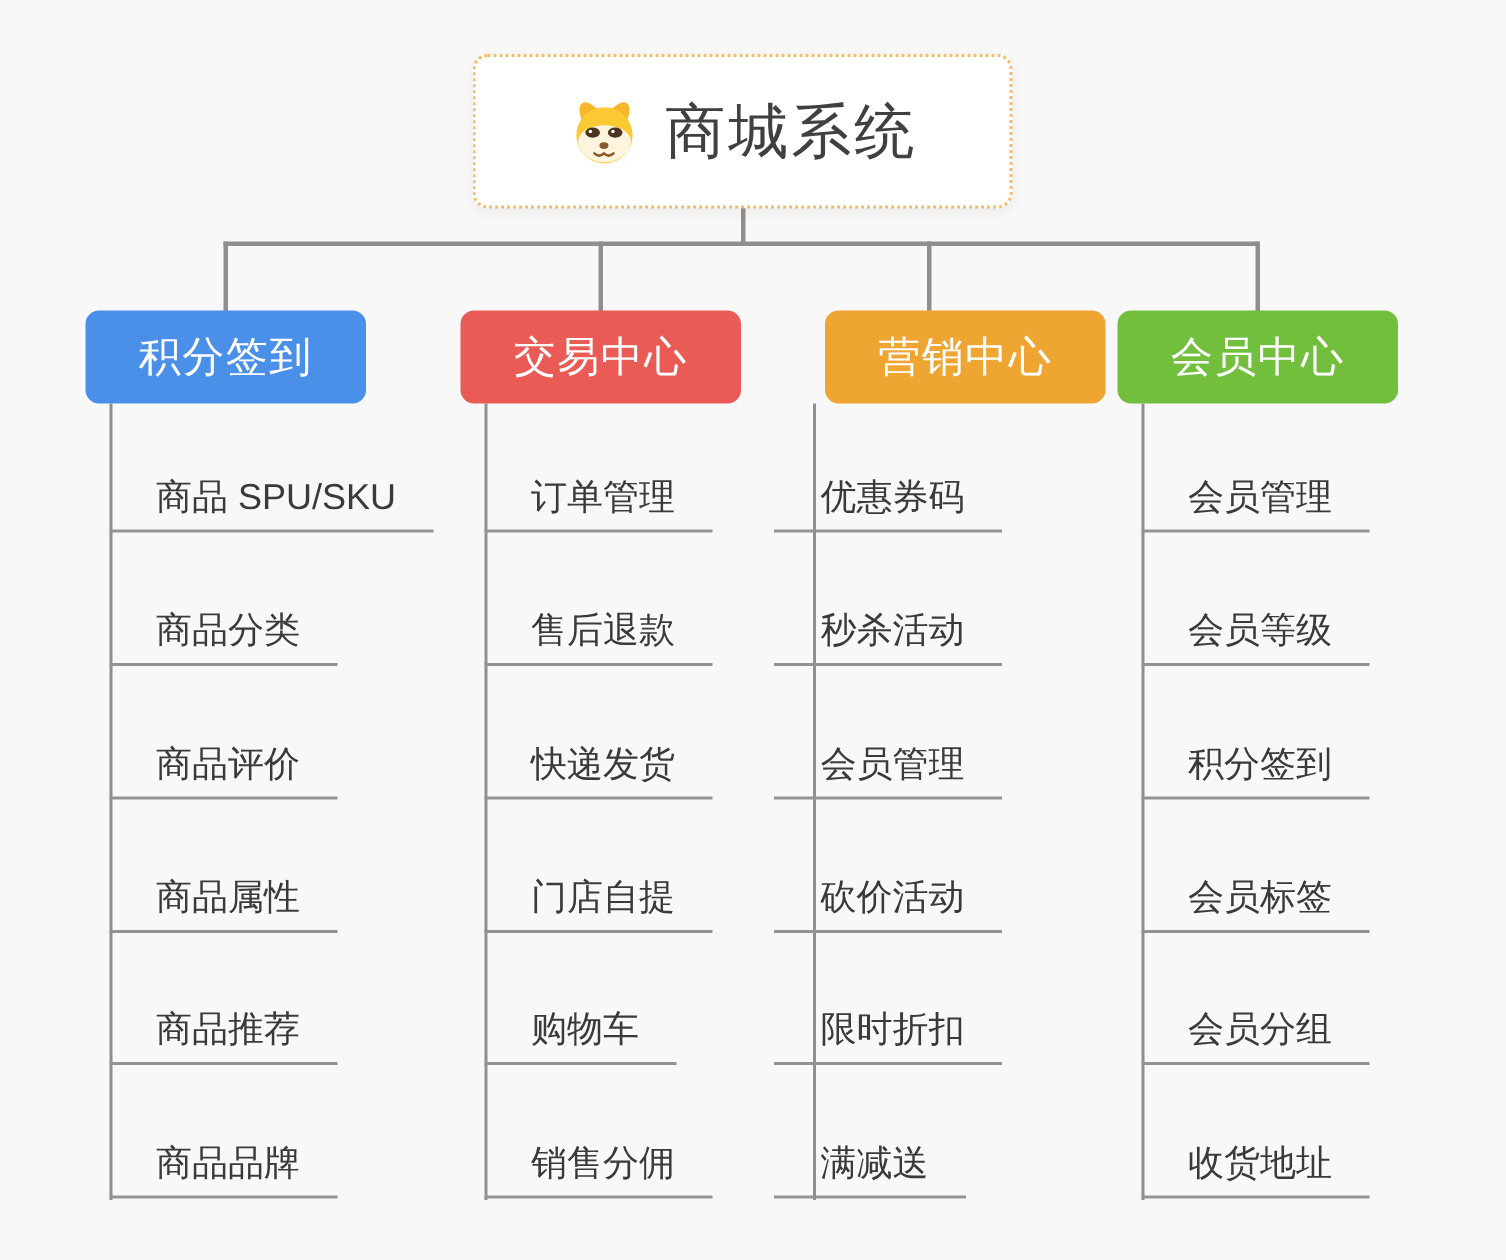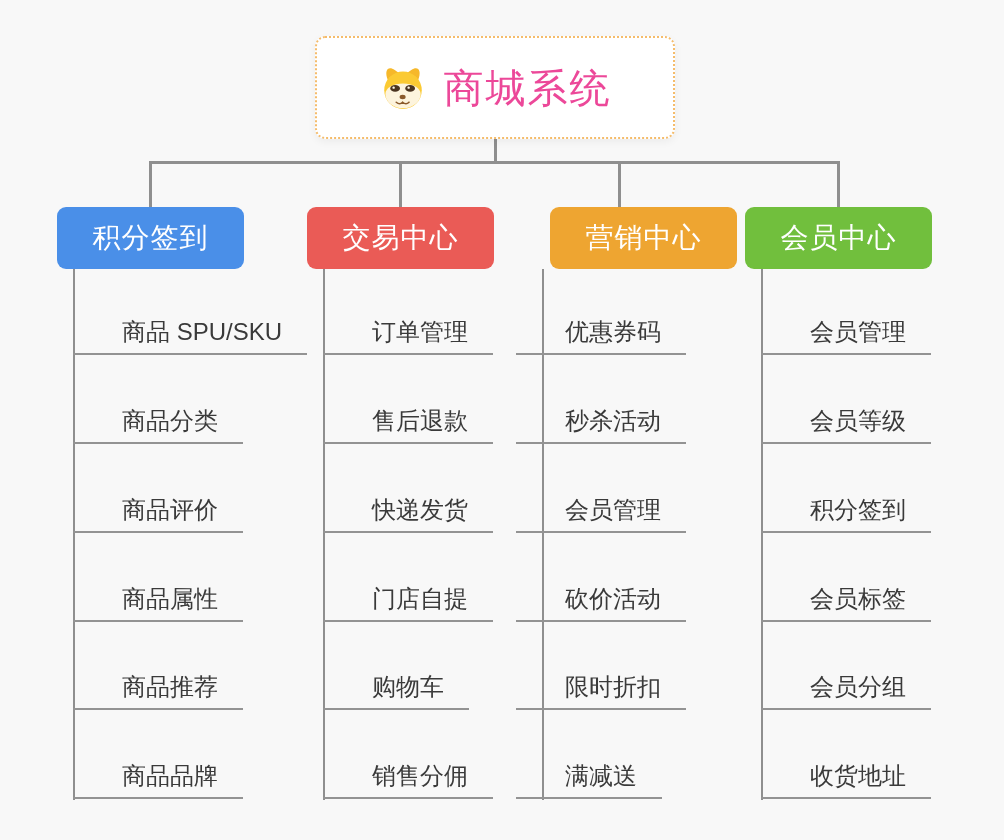--- a/index.html
+++ b/index.html
@@ -28,21 +28,21 @@
     color:#ffffff;font-size:28px;display:flex;align-items:center;justify-content:center;
     letter-spacing:1px;cursor:default;
   }
   .b0{left:57px}.b1{left:307px}.b2{left:526px}.b3{left:745px}
   
   .trunk{top:269px;width:2px;height:531px;}
   .t0{left:73px}.t1{left:323px}.t2{left:542px}.t3{left:761px}
   
   .leaf{
     position:absolute;box-sizing:border-box;height:38px;line-height:30px;
-    padding:0 25px 6px 49px;border-bottom:2px solid #939393;
+    padding:0 25px 6px 31px;border-bottom:2px solid #939393;
     font-size:24px;color:#3a3a3a;white-space:nowrap;cursor:default;
   }
   .c0{left:73px}.c1{left:323px}.c2{left:516px}.c3{left:761px}
   .r0{top:317px}.r1{top:406px}.r2{top:495px}.r3{top:584px}.r4{top:672px}.r5{top:761px}
 </style>
 </head>
 <body>
 
 <div class="canvas">
 
@@ -63,21 +63,21 @@
       <path d="M52 22 C58 7 51 2 43 8 L36 13 C44 13 49 16 52 22 Z" fill="#f6b82a"></path>
       <circle cx="32" cy="35" r="25" fill="#fbca33"></circle>
       <path d="M8.5 40 a23.5 19 0 0 0 47 0 a23.5 14 0 0 0 -47 0 Z" fill="#fdf4dd"></path>
       <ellipse cx="21.5" cy="32.5" rx="6.5" ry="4.5" fill="#4a3420"></ellipse>
       <ellipse cx="41.5" cy="32.5" rx="6.5" ry="4.5" fill="#4a3420"></ellipse>
       <circle cx="19.5" cy="31.5" r="1.6" fill="#fff8e8"></circle>
       <circle cx="39.5" cy="31.5" r="1.6" fill="#fff8e8"></circle>
       <ellipse cx="31.5" cy="44" rx="4" ry="3" fill="#8a5a2b"></ellipse>
       <path d="M23 51 q4.5 4 8.5 0 q4.5 4 8.5 0" stroke="#8a5a2b" stroke-width="2.2" fill="none" stroke-linecap="round"></path>
     </svg>
-    <span class="root-label" style="color: #ec4899;">商城系统</span>
+    <span class="root-label" style="color: #404040;">商城系统</span>
   </div>
 
   <div class="branch-header b0" style="background-color: rgb(74, 143, 232);">
     <span>积分签到</span>
   </div>
   <div class="branch-header b1" style="background-color: rgb(234, 91, 86);">
     <span>交易中心</span>
   </div>
   <div class="branch-header b2" style="background-color: rgb(238, 165, 49); margin-left: 24px;">
     <span>营销中心</span>

